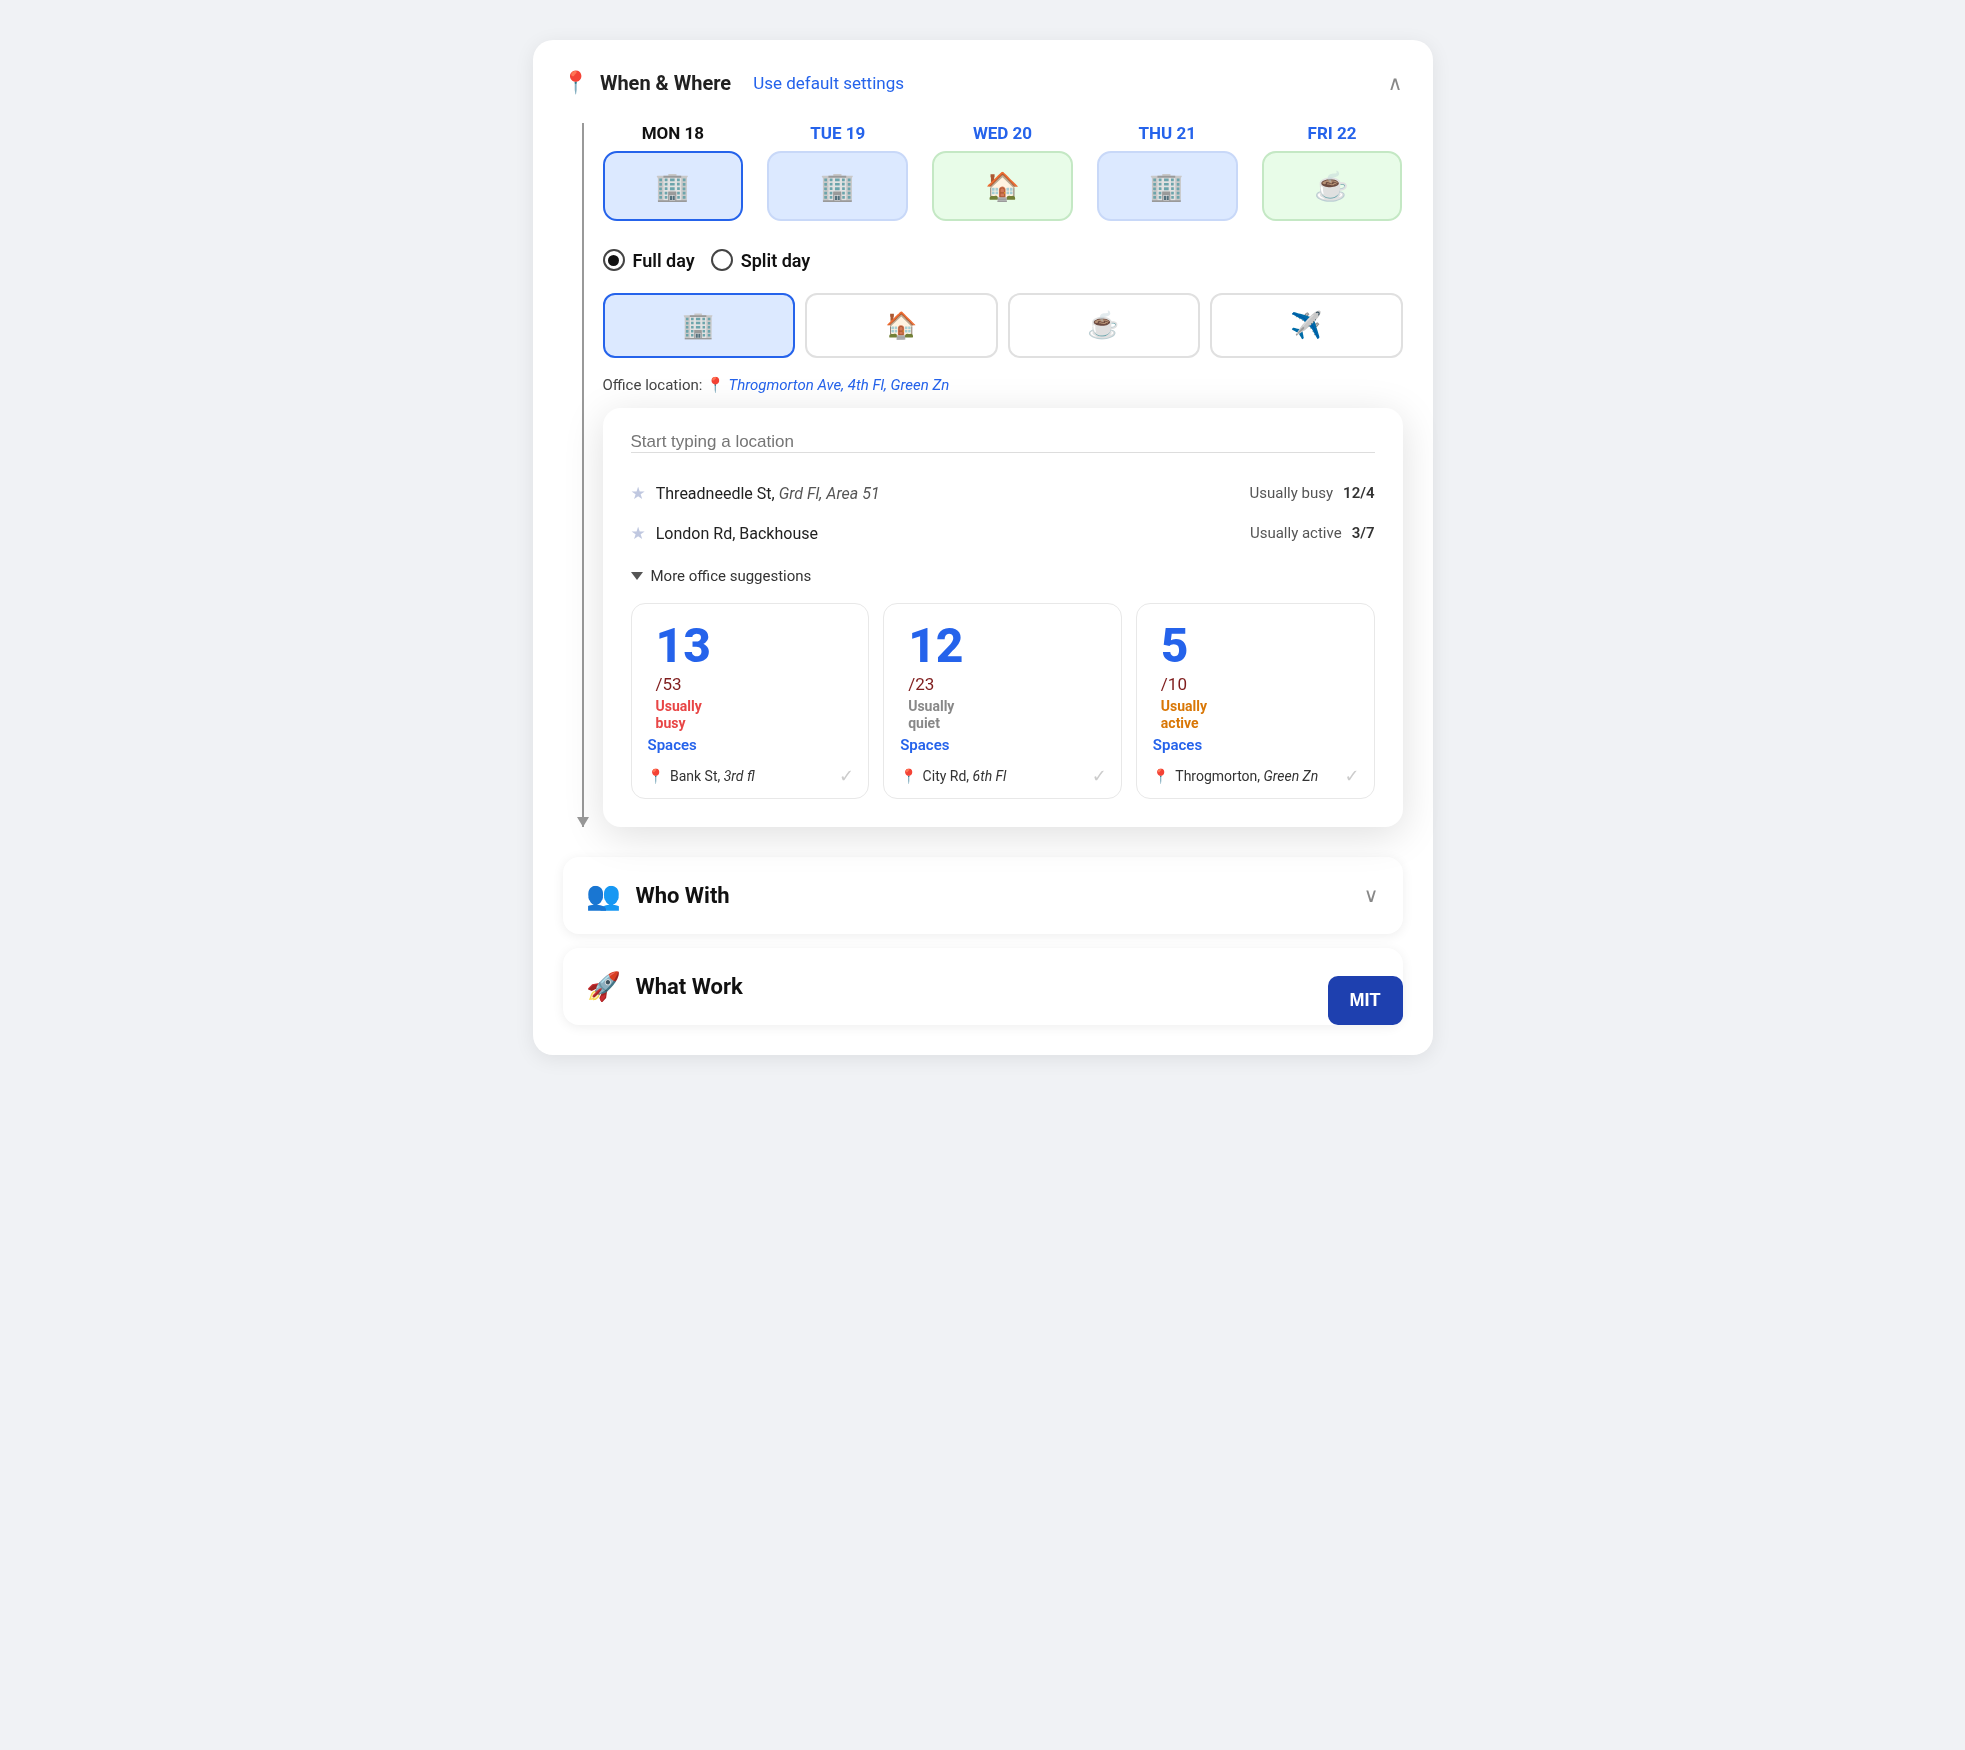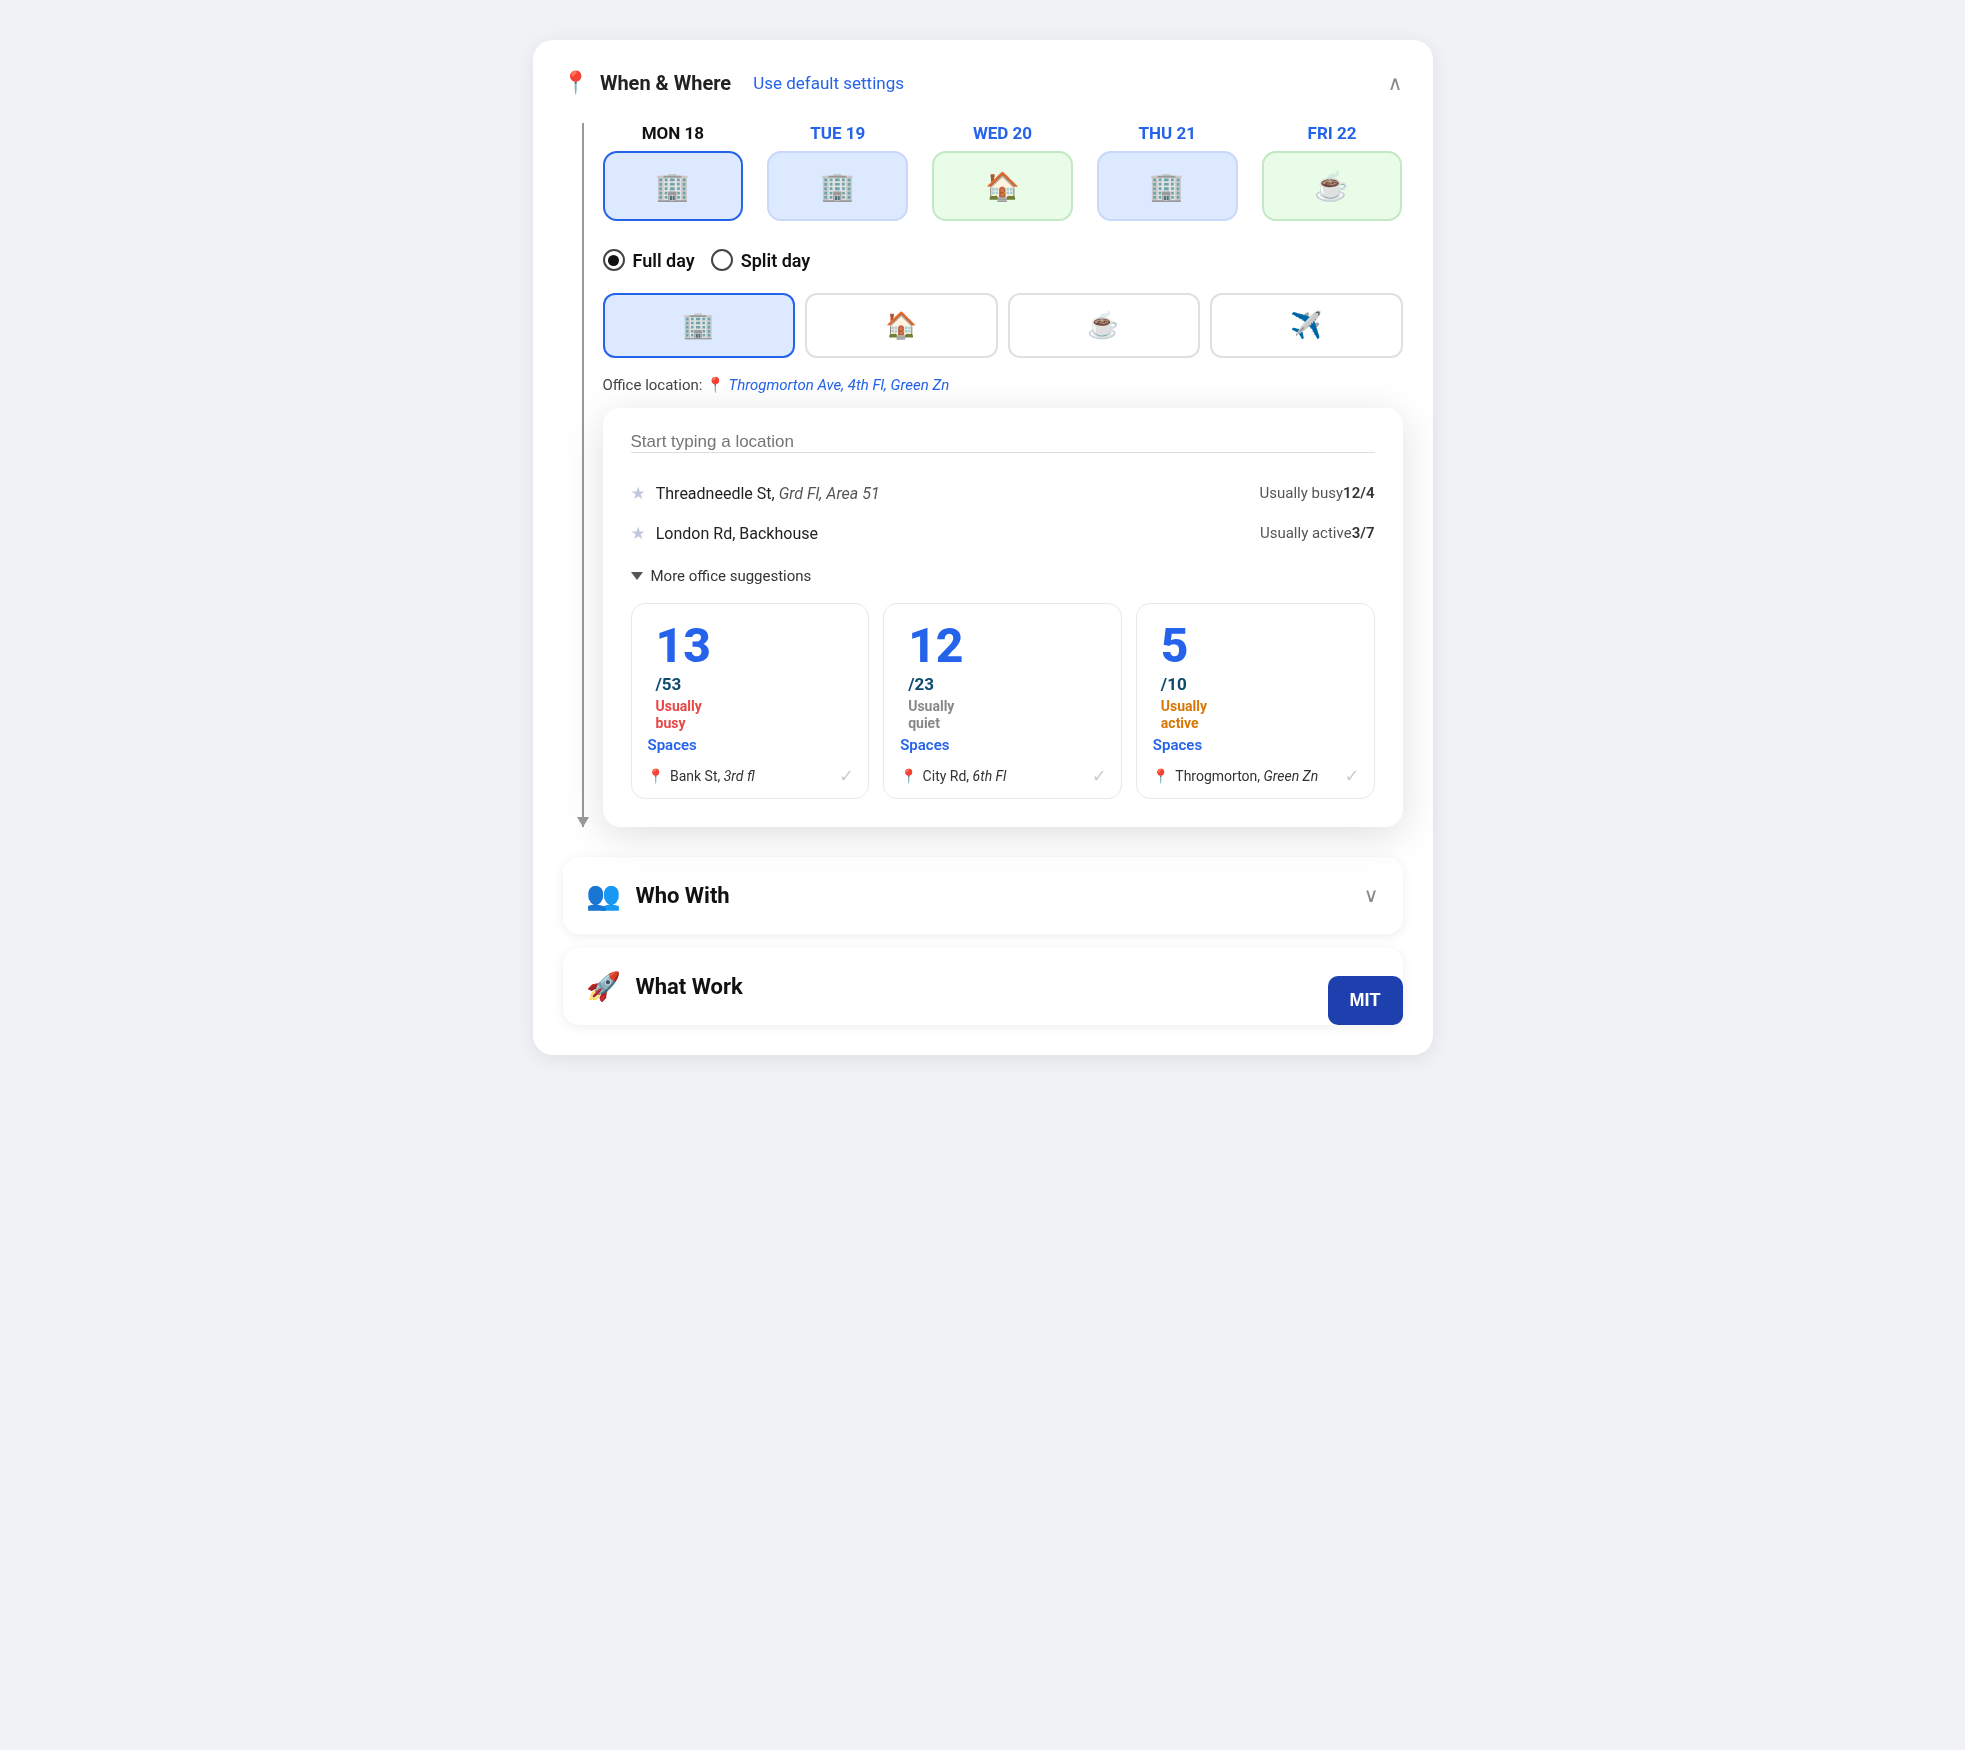--- a/index.html
+++ b/index.html
@@ -240,20 +240,21 @@
       color: #222;
       font-size: 16px;
     }
     .office-name em {
       font-style: italic;
       color: #555;
     }
     .office-status-right {
       display: flex;
       align-items: center;
+      gap: 10px;
       color: #555;
       font-size: 15px;
     }
     .office-count {
       font-weight: 600;
       color: #333;
     }
     
     .more-suggestions-row {
       display: flex;
@@ -291,22 +292,22 @@
       flex-direction: column;
     }
     .space-big-num {
       font-size: 48px;
       font-weight: 800;
       color: #2563eb;
       line-height: 1;
     }
     .space-total {
       font-size: 17px;
-      color: #0c4a6e;
-      font-weight: 700;
+      color: #7f1d1d;
+      font-weight: 400;
     }
     .space-status {
       font-size: 14px;
       font-weight: 700;
       line-height: 1.2;
       margin-left: 8px;
     }
     .status-busy { color: #e84545; }
     .status-quiet { color: #888; }
     .status-active { color: #d97706; }

